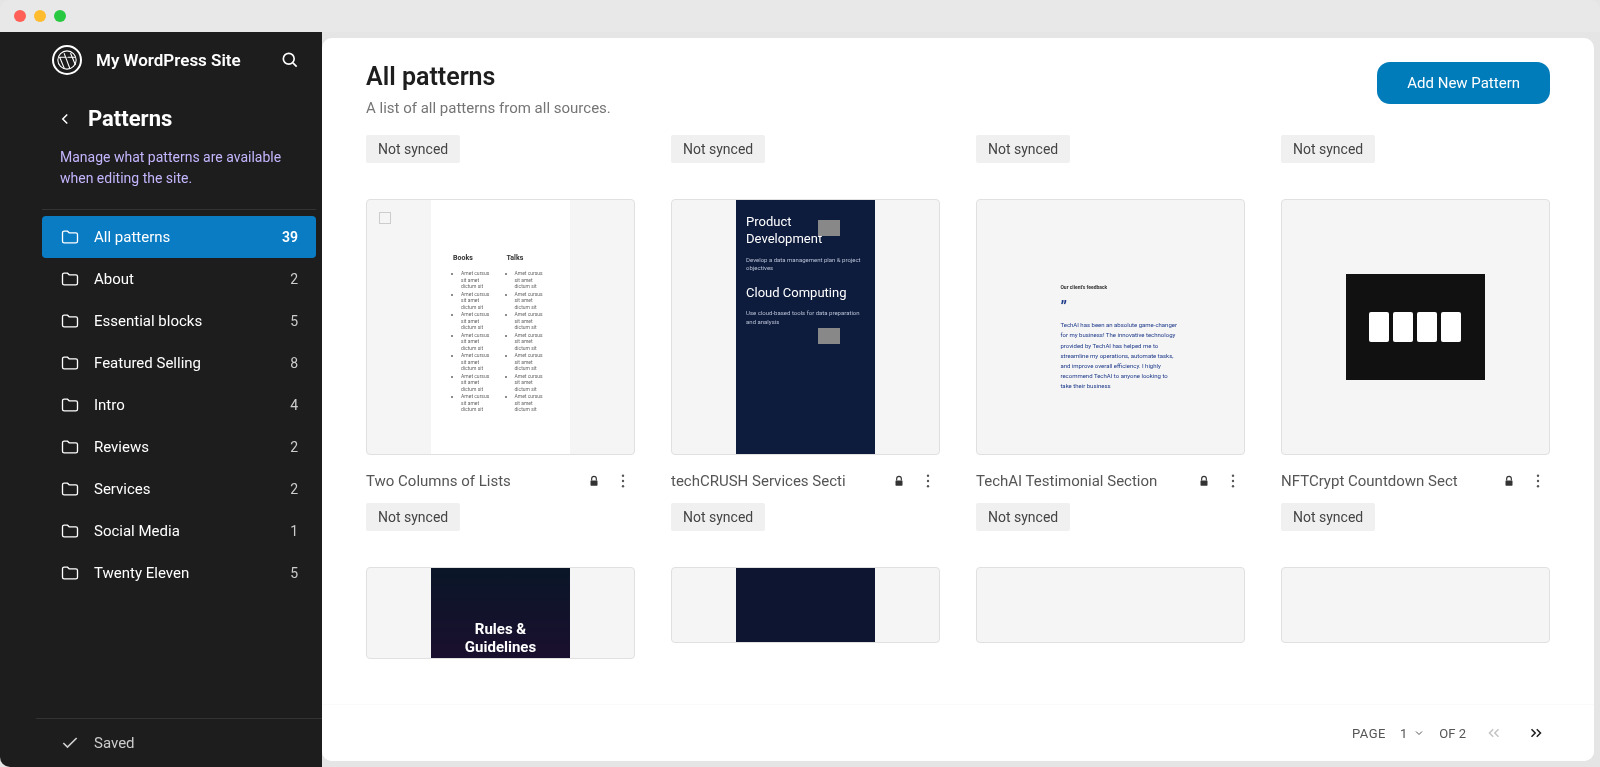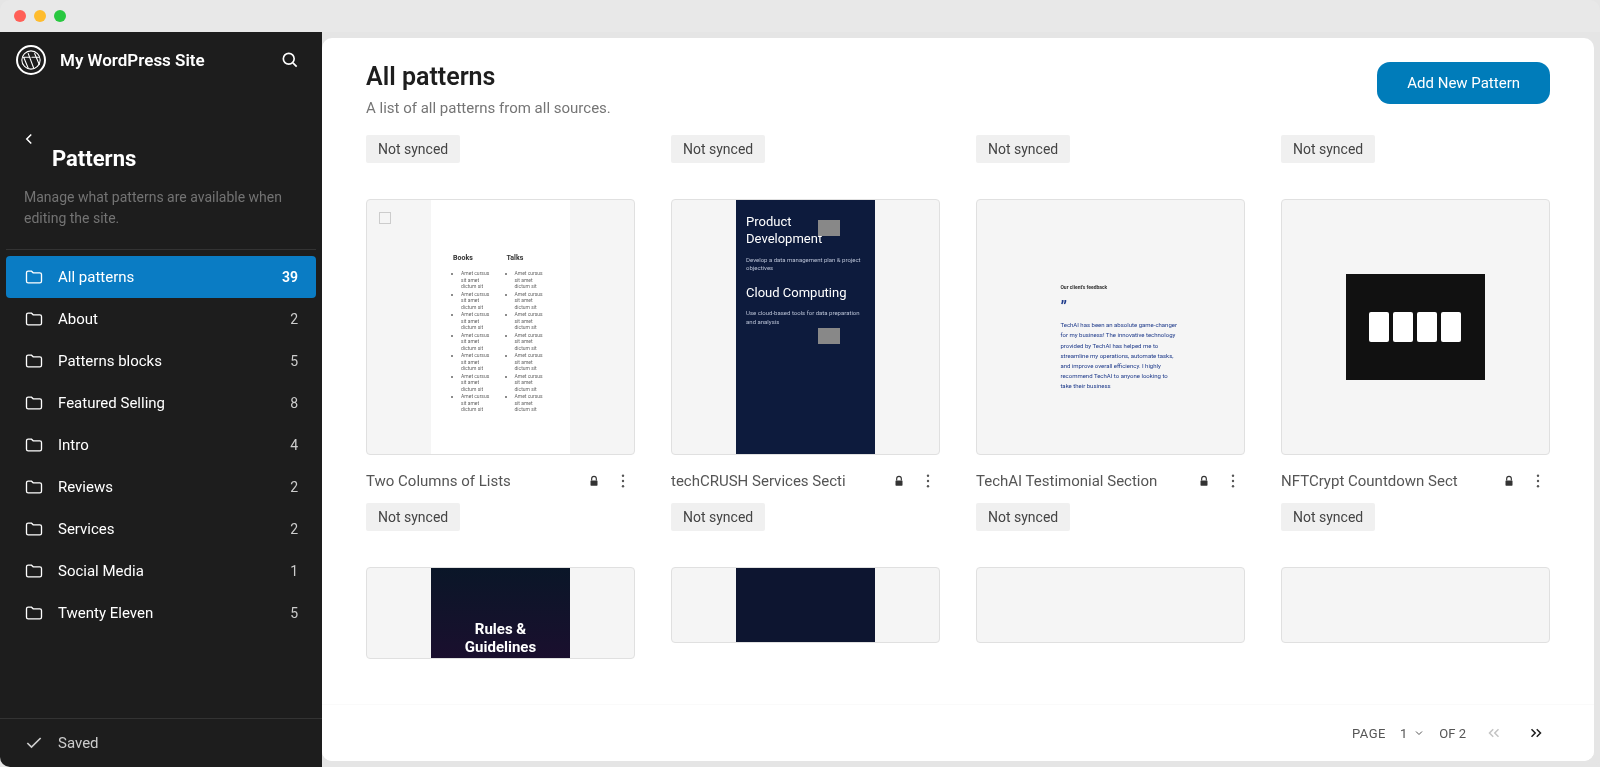--- a/index.html
+++ b/index.html
@@ -8,32 +8,32 @@
 .window { width: 1600px; height: 767px; background: #e5e5e5; border-radius: 10px; overflow: hidden; position: relative; }
 
 .titlebar { height: 32px; background: #e8e8e8; display: flex; align-items: center; padding-left: 14px; gap: 8px; }
 .traffic-light { width: 12px; height: 12px; border-radius: 50%; }
 .tl-red { background: #ff5f57; }
 .tl-yellow { background: #febc2e; }
 .tl-green { background: #28c840; }
 
 .app { display: flex; height: calc(100% - 32px); }
 
-.sidebar { width: 322px; background: #1d1d1d; color: #fff; display: flex; flex-direction: column; position: relative; }
+.sidebar { width: 322px; background: #1d1d1d; color: #fff; display: flex; flex-direction: column; position: relative; padding-left: 36px; }
 .sidebar-header { display: flex; align-items: center; padding: 12px 20px 12px 16px; height: 56px; }
 .wp-logo { width: 30px; height: 30px; border-radius: 50%; border: 2px solid #fff; display: flex; align-items: center; justify-content: center; margin-right: 14px; flex-shrink: 0; }
 .wp-logo svg { width: 22px; height: 22px; }
 .site-title { font-size: 17px; font-weight: 600; flex: 1; }
 .search-btn { width: 24px; height: 24px; display: flex; align-items: center; justify-content: center; cursor: pointer; }
 
 .sidebar-nav { padding: 0 0 0 0; }
 .nav-back { display: flex; align-items: center; padding: 18px 24px 10px 20px; gap: 14px; }
 .nav-back svg { width: 18px; height: 18px; }
-.nav-back-title { font-size: 22px; font-weight: 700; margin-top: 40px; }
-.nav-desc { padding: 6px 24px 20px 24px; font-size: 14px; color: #737373; line-height: 1.5; }
+.nav-back-title { font-size: 22px; font-weight: 700; }
+.nav-desc { padding: 6px 24px 20px 24px; font-size: 14px; color: #c4b5fd; line-height: 1.5; }
 
 .divider { height: 1px; background: #333; margin: 0 6px 6px; }
 
 .cat-list { padding: 0 6px; }
 .cat-item { display: flex; align-items: center; padding: 11px 18px; border-radius: 4px; cursor: pointer; gap: 14px; font-size: 15px; }
 .cat-item.active { background: #0a7cc4; color: #fff; }
 .cat-item .folder-icon { width: 20px; height: 20px; flex-shrink: 0; }
 .cat-label { flex: 1; }
 .cat-count { font-size: 14px; color: #ccc; }
 .cat-item.active .cat-count { color: #fff; font-weight: 600; }
@@ -135,21 +135,21 @@
             <svg class="folder-icon" viewBox="0 0 24 24" fill="none" stroke="currentColor" stroke-width="1.6">
               <path d="M3 7a2 2 0 0 1 2-2h4l2 2h8a2 2 0 0 1 2 2v8a2 2 0 0 1-2 2H5a2 2 0 0 1-2-2V7z"></path>
             </svg>
             <span class="cat-label">About</span>
             <span class="cat-count">2</span>
           </div>
           <div class="cat-item">
             <svg class="folder-icon" viewBox="0 0 24 24" fill="none" stroke="currentColor" stroke-width="1.6">
               <path d="M3 7a2 2 0 0 1 2-2h4l2 2h8a2 2 0 0 1 2 2v8a2 2 0 0 1-2 2H5a2 2 0 0 1-2-2V7z"></path>
             </svg>
-            <span class="cat-label">Patterns blocks</span>
+            <span class="cat-label">Essential blocks</span>
             <span class="cat-count">5</span>
           </div>
           <div class="cat-item">
             <svg class="folder-icon" viewBox="0 0 24 24" fill="none" stroke="currentColor" stroke-width="1.6">
               <path d="M3 7a2 2 0 0 1 2-2h4l2 2h8a2 2 0 0 1 2 2v8a2 2 0 0 1-2 2H5a2 2 0 0 1-2-2V7z"></path>
             </svg>
             <span class="cat-label">Featured Selling</span>
             <span class="cat-count">8</span>
           </div>
           <div class="cat-item">

